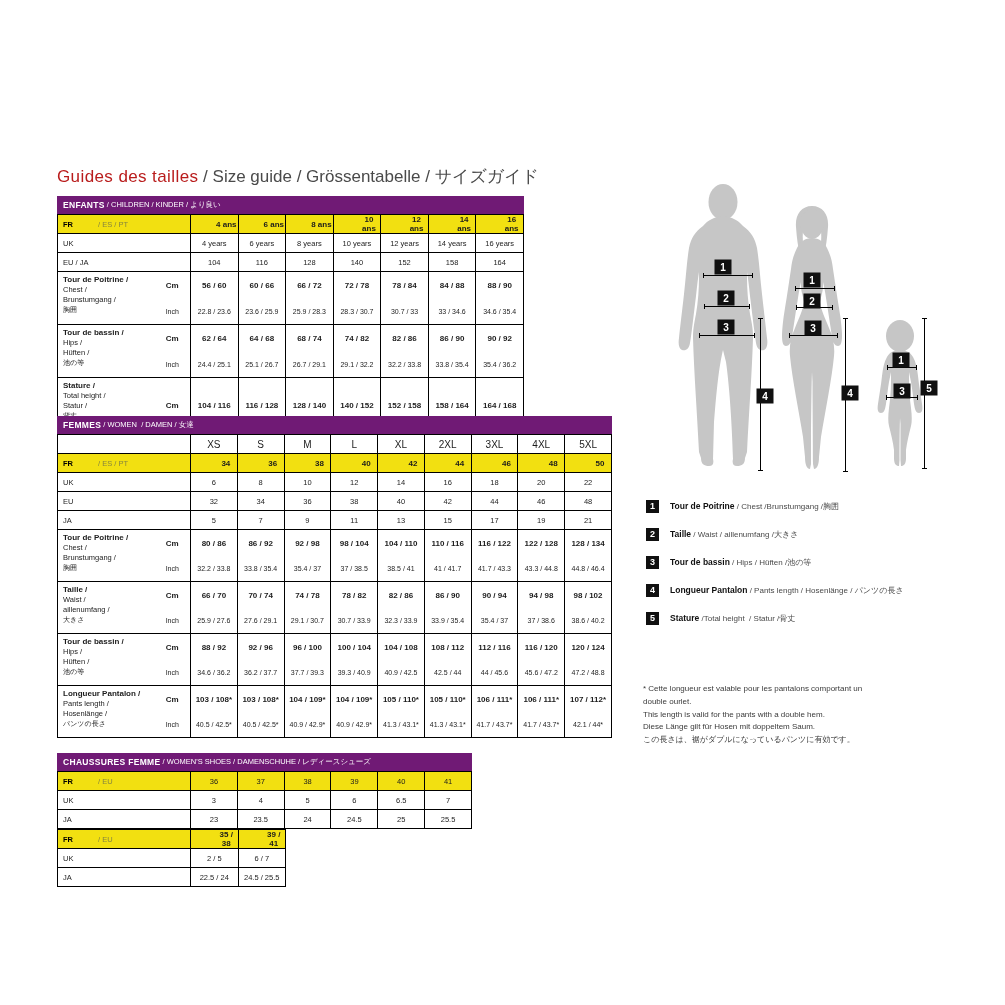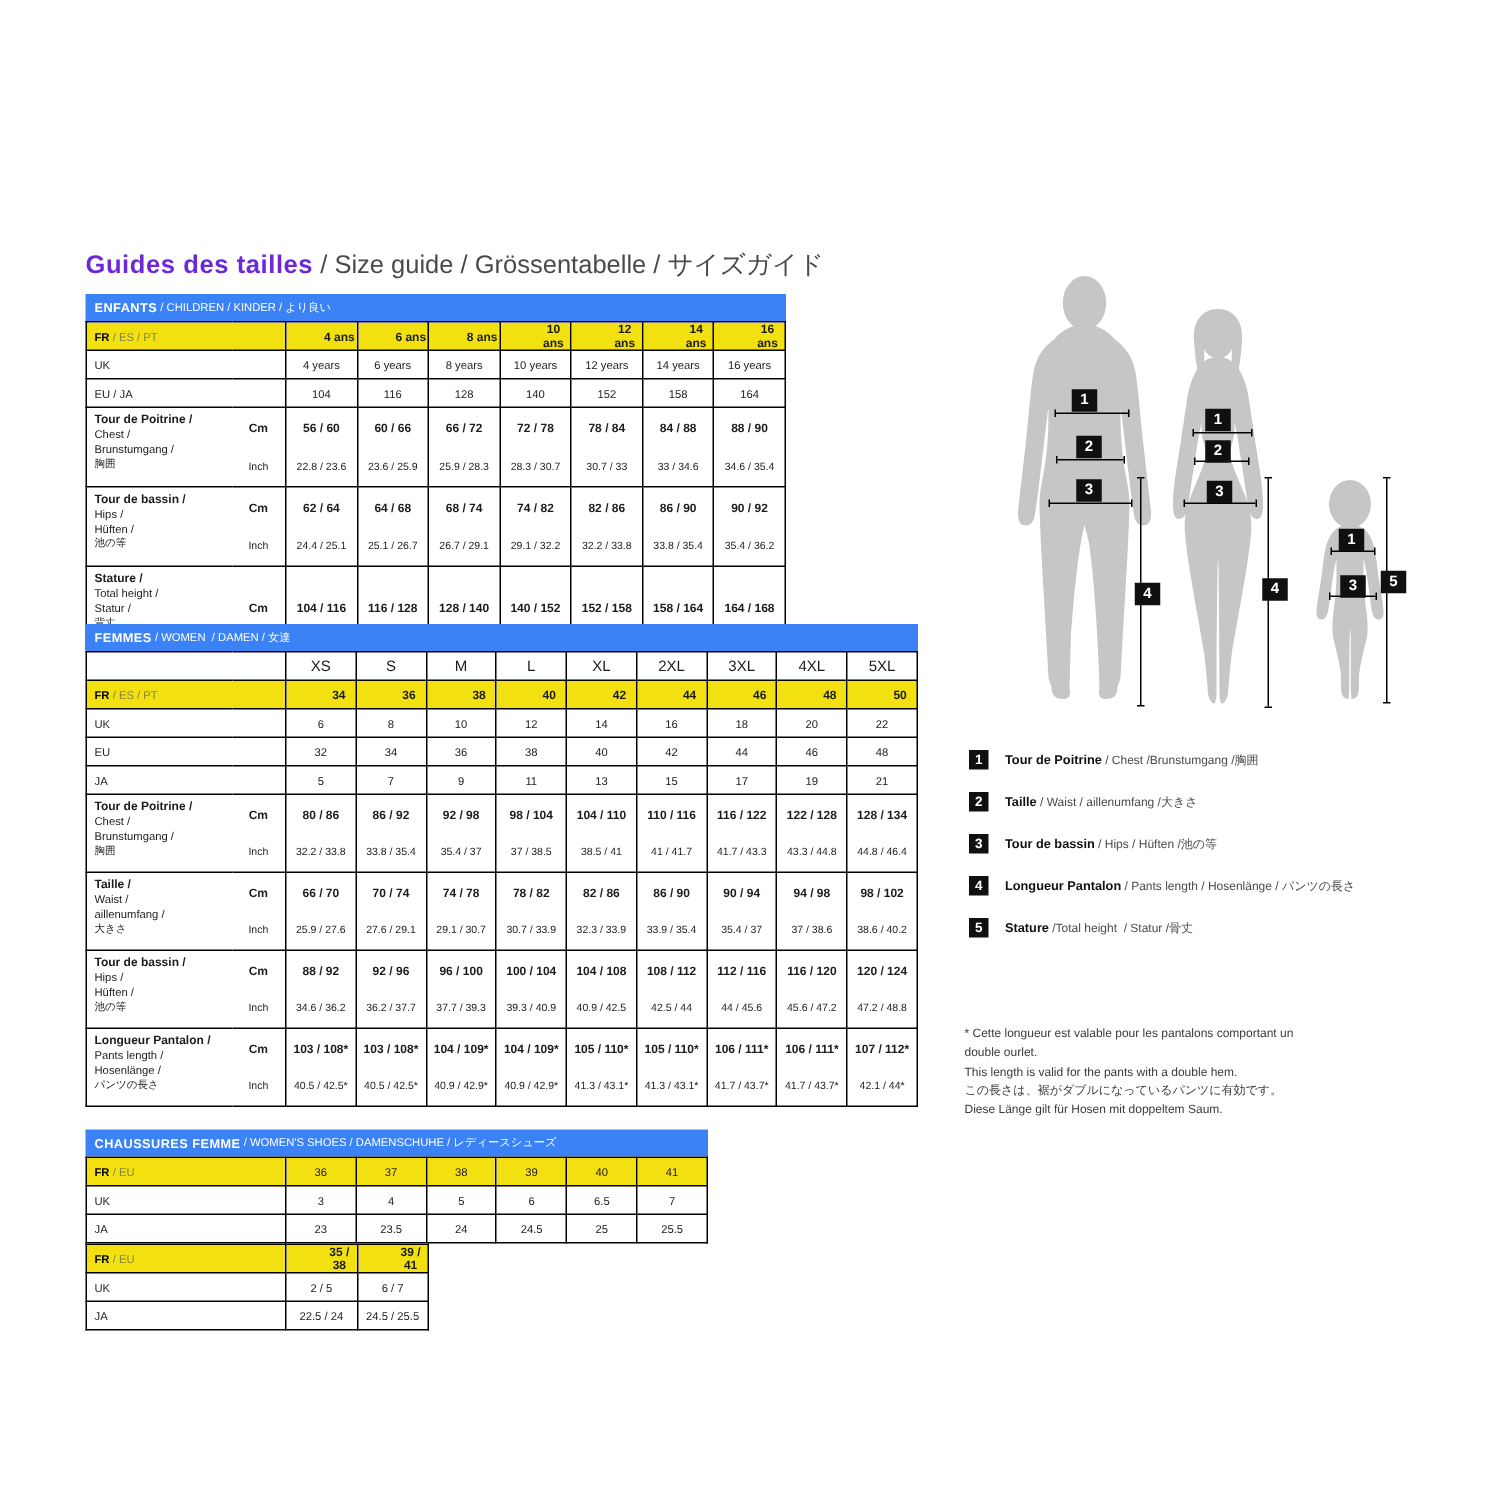--- a/index.html
+++ b/index.html
@@ -1,45 +1,45 @@
 <!DOCTYPE html>
 <html><head>
 <meta charset="utf-8">
 <style>
   html,body{margin:0;padding:0;background:#fff;}
   .sheet{position:relative;width:1005px;height:1005px;background:#fff;overflow:hidden;
          font-family:"Liberation Sans",sans-serif;color:#1c1c1c;}
 
   
   #title{position:absolute;left:57px;top:165px;font-size:17px;color:#4a4a4a;white-space:nowrap;}
-  #title .t-bold{font-weight:bold;color:#6d28d9;letter-spacing:.4px;margin-top:40px;}
+  #title .t-bold{font-weight:normal;color:#b91c1c;letter-spacing:.4px;margin-top:40px;}
 
   
   .tblwrap{position:absolute;left:57px;}
-  .bar{height:18px;background:#3b82f6;color:#fff;display:flex;align-items:center;
+  .bar{height:18px;background:#701a75;color:#fff;display:flex;align-items:center;
        padding-left:6px;font-size:7.5px;box-sizing:border-box;white-space:pre;}
   .bar b{font-weight:bold;font-size:8.5px;letter-spacing:.3px;}
   table{border-collapse:collapse;table-layout:fixed;background:#fff;border:1.5px solid #000;}
   td{border:1px solid #000;text-align:center;vertical-align:middle;padding:0;
      font-size:7.5px;overflow:hidden;}
   tr.h19{height:19px;}
   tr.h20{height:19px;}
   .name-td{text-align:left;padding-left:5px;}
   .label-td{text-align:left;padding:3px 0 0 5px;border-right:none;vertical-align:top;}
   .unit-td{border-left:none;}
   .lbl-line{font-size:7.5px;line-height:10px;white-space:nowrap;}
   .lbl-line.b1{font-weight:bold;font-size:8px;}
   .lbl-line.jp{font-size:7px;}
   .cell-cm{height:26px;display:flex;align-items:center;justify-content:center;
            font-weight:bold;font-size:8px;}
   .cell-inch{height:25px;display:flex;align-items:center;justify-content:center;font-size:7px;}
   #children-tbl .cell-inch{height:26px;}
   tr.yellow td{background:#f2e011;}
   .y-bold{font-weight:bold;font-size:8px;padding-left:24px;}
-  .gray-txt{color:#85853f;}
+  .gray-txt{color:#85853f;margin-left:23px;}
   .fr-bold{font-weight:bold;color:#000;}
   .sizes-td{font-weight:normal;font-size:10px;}
   tr.r-stat{height:55px;}
   tr.r-stat .label-td{vertical-align:top;}
   .stat-val{font-weight:bold;font-size:8px;}
   .stat-unit{font-weight:bold;font-size:8px;}
 
   
   #figures{position:absolute;left:655px;top:172px;width:310px;height:310px;}
   #figures svg{position:absolute;left:0;top:0;}
@@ -622,17 +622,17 @@
     <div class="legend-item">
       <span class="legend-badge">5</span>
       <span class="legend-text"><b>Stature</b><span> /Total height  / Statur /骨丈</span></span>
     </div>
   </div>
 
   <div id="footnote">
       <div>* Cette longueur est valable pour les pantalons comportant un</div>
       <div>double ourlet.</div>
       <div>This length is valid for the pants with a double hem.</div>
+      <div>Diese Länge gilt für Hosen mit doppeltem Saum.</div>
       <div>この長さは、裾がダブルになっているパンツに有効です。</div>
-      <div>Diese Länge gilt für Hosen mit doppeltem Saum.</div>
     </div>
 
 </div>
 
 </body></html>

